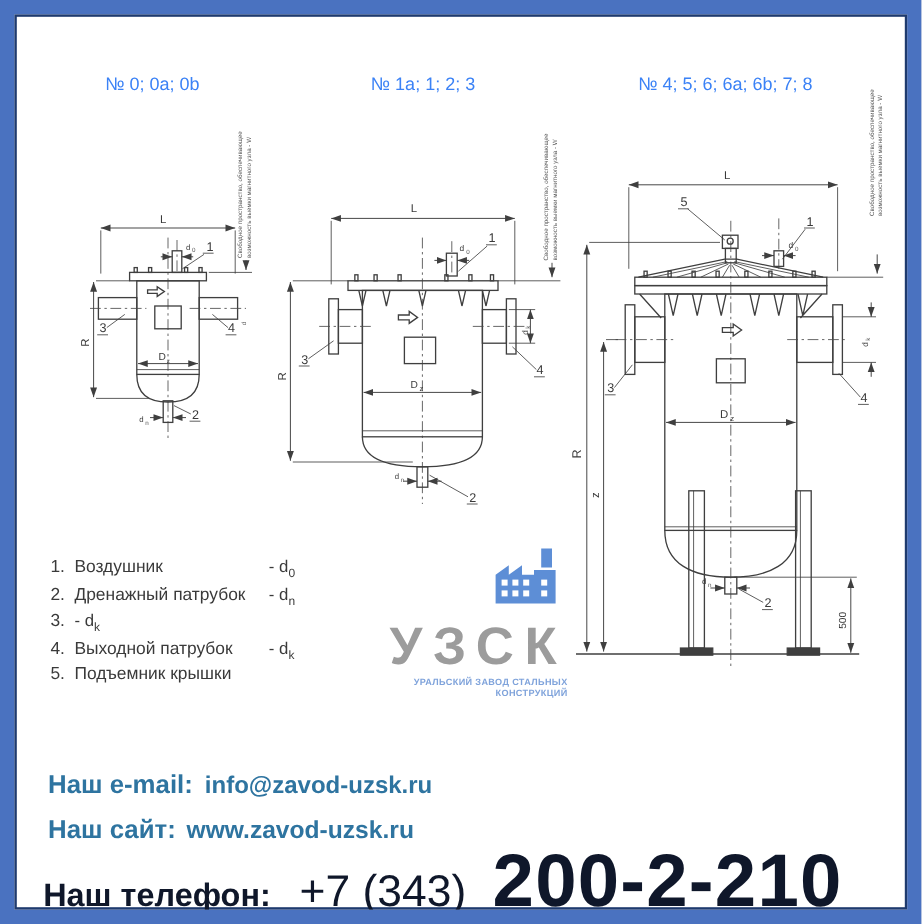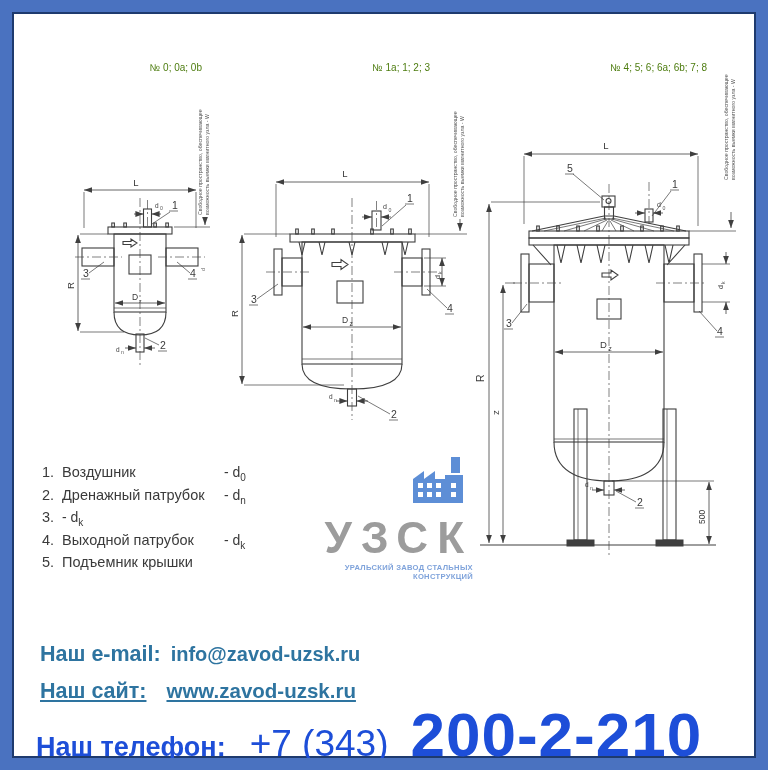--- a/index.html
+++ b/index.html
@@ -1,19 +1,19 @@
 <!DOCTYPE html>
 <html><head>
 <meta charset="utf-8">
 <style>
   html,body{margin:0;padding:0;background:#e8e8e8;}
   .page{position:relative;width:768px;height:770px;box-sizing:border-box;background:#ffffff;
         border:12px solid #4a72c0;outline:2px solid #1e3a6e;outline-offset:-14px;overflow:hidden;
         font-family:"Liberation Sans",sans-serif;}
-  .hdr{position:absolute;top:50px;font-size:10px;color:#4d7c0f;text-align:right;white-space:nowrap;}
+  .hdr{position:absolute;top:50px;font-size:15px;color:#3b82f6;text-align:center;white-space:nowrap;}
   .hdr1{left:40px;width:150px;}
   .hdr2{left:263px;width:155px;}
   .hdr3{left:490px;width:205px;}
   svg.draw{position:absolute;left:0;top:0;}
   svg .ln{stroke:#3f3f3f;fill:none;stroke-width:1.1;}
   svg .thin{stroke:#3f3f3f;fill:none;stroke-width:0.7;}
   svg .dim{stroke:#3f3f3f;fill:none;stroke-width:0.8;}
   svg .cl{stroke:#4a4a4a;fill:none;stroke-width:0.7;stroke-dasharray:9 3 2 3;}
   svg .solidfill{fill:#3f3f3f;stroke:#3f3f3f;}
   svg text{font-family:"Liberation Sans",sans-serif;fill:#3a3a3a;}
@@ -29,21 +29,21 @@
   .lg-name{width:162px;}
   .lg-dim{font-size:14px;white-space:nowrap;}
   .lg-dim sub{font-size:10px;}
   .logo{position:absolute;left:283px;top:443px;width:178px;text-align:right;}
   .logo-abbr{font-size:44px;font-weight:bold;letter-spacing:9px;padding-left:9px;line-height:1.05;}
   .logo-sub{font-size:7.6px;font-weight:bold;letter-spacing:0.3px;margin-top:2px;}
   .contact-line{position:absolute;display:flex;align-items:baseline;white-space:nowrap;}
   .email-line{left:28px;top:630px;gap:10px;}
   .email-label{font-size:21.5px;font-weight:bold;}
   .email-value{font-size:20px;font-weight:bold;}
-  .site-line{left:28px;top:667px;gap:20px;text-decoration:underline;}
+  .site-line{left:28px;top:667px;gap:9px;}
   .site-label{font-size:21.5px;font-weight:bold;}
   .site-value{font-size:20.5px;font-weight:bold;}
   .phone-line{left:24px;top:692px;gap:22px;}
   .phone-label{font-size:27px;font-weight:bold;}
   .phone-prefix{font-size:37px;font-weight:normal;margin-left:2px;}
   .phone-number{font-size:62px;font-weight:bold;letter-spacing:1px;line-height:1;}
 </style>
 </head>
 <body>
 
@@ -364,19 +364,19 @@
   </div>
 
   <div class="contact-line email-line" style="color:#2e74a0">
     <span class="email-label">Наш e-mail:</span>
     <span class="email-value">info@zavod-uzsk.ru</span>
   </div>
   <div class="contact-line site-line" style="color:#2e74a0">
     <span class="site-label">Наш сайт:</span>
     <span class="site-value">www.zavod-uzsk.ru</span>
   </div>
-  <div class="contact-line phone-line" style="color:#1d4ed8">
+  <div class="contact-line phone-line" style="color:#0f172a">
     <span class="phone-label">Наш телефон:</span>
     <span class="phone-prefix">+7 (343)</span>
     <span class="phone-number">200-2-210</span>
   </div>
 
 </div>
 
 </body></html>

